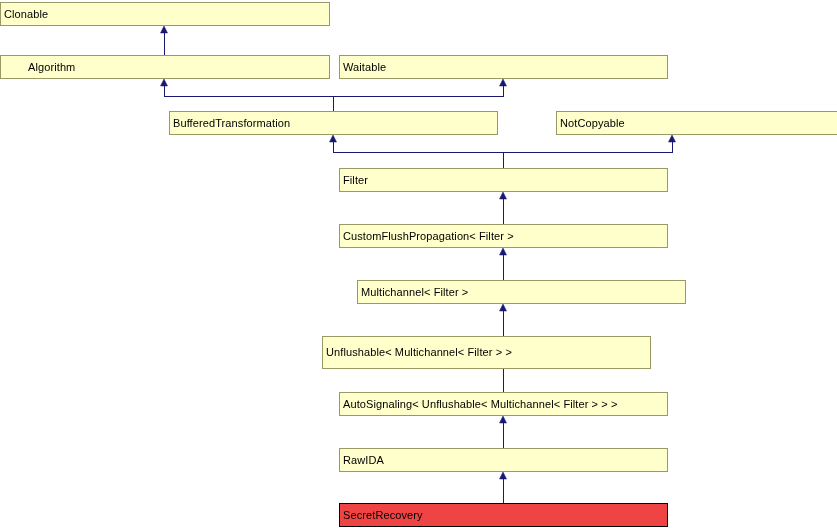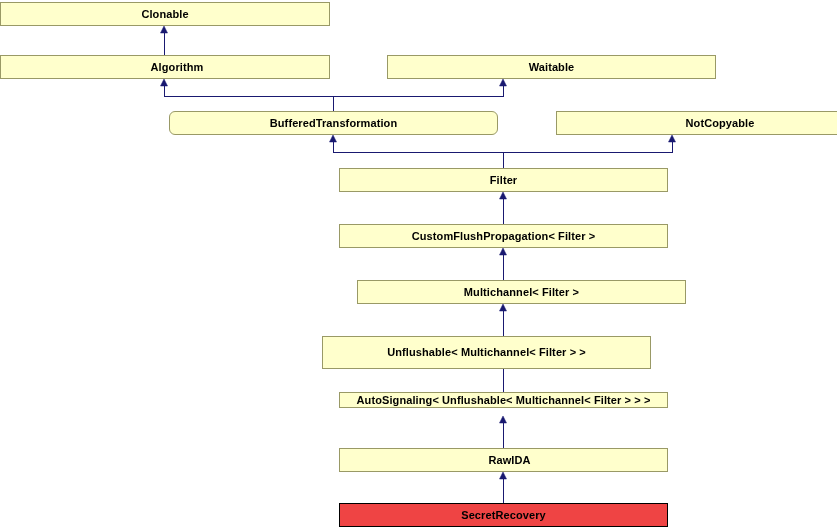--- a/index.html
+++ b/index.html
@@ -24,28 +24,27 @@
     height: 528px;
     pointer-events: none;
   }
   .node {
     position: absolute;
     box-sizing: border-box;
     border: 1px solid #999966;
     background: #ffffcc;
     display: flex;
     align-items: center;
-    justify-content: center;
+    justify-content: flex-start;
     font-size: 11px;
     line-height: 1;
     color: #000000;
     letter-spacing: 0.1px;
     white-space: nowrap;
     overflow: hidden;
-    font-weight: bold;
   }
   .node.focus {
     background: #ef4444;
     border: 1px solid #000000;
   }
   .node-label {
     display: block;
     text-align: center;
     padding: 0 3px;
   }
@@ -102,45 +101,45 @@
       </g>
     </svg>
 
   <div id="node-layer">
       <div class="node" style="left: 0px; top: 2px; width: 330px; height: 24px;">
         <span class="node-label">Clonable</span>
       </div>
       <div class="node" style="left: 0px; top: 55px; width: 330px; height: 24px; padding-left: 24px;">
         <span class="node-label">Algorithm</span>
       </div>
-      <div class="node" style="left: 339px; top: 55px; width: 329px; height: 24px; margin-left: 48px;">
+      <div class="node" style="left: 339px; top: 55px; width: 329px; height: 24px;">
         <span class="node-label">Waitable</span>
       </div>
-      <div class="node" style="left: 169px; top: 111px; width: 329px; height: 24px; border-radius: 6px;">
+      <div class="node" style="left: 169px; top: 111px; width: 329px; height: 24px;">
         <span class="node-label">BufferedTransformation</span>
       </div>
       <div class="node" style="left: 509px; top: 111px; width: 328px; height: 24px; margin-left: 47px;">
         <span class="node-label">NotCopyable</span>
       </div>
       <div class="node" style="left: 339px; top: 168px; width: 329px; height: 24px;">
         <span class="node-label">Filter</span>
       </div>
       <div class="node" style="left: 339px; top: 224px; width: 329px; height: 24px;">
         <span class="node-label">CustomFlushPropagation&lt; Filter &gt;</span>
       </div>
       <div class="node" style="left: 357px; top: 280px; width: 329px; height: 24px;">
         <span class="node-label">Multichannel&lt; Filter &gt;</span>
       </div>
       <div class="node" style="left: 322px; top: 336px; width: 329px; height: 33px;">
         <span class="node-label">Unflushable&lt; Multichannel&lt; Filter &gt; &gt;</span>
       </div>
-      <div class="node" style="left: 339px; top: 392px; width: 329px; height: 16px;">
+      <div class="node" style="left: 339px; top: 392px; width: 329px; height: 24px;">
         <span class="node-label">AutoSignaling&lt; Unflushable&lt; Multichannel&lt; Filter &gt; &gt; &gt;</span>
       </div>
-      <div class="node" style="left: 339px; top: 448px; width: 329px; height: 24px; padding-left: 12px;">
+      <div class="node" style="left: 339px; top: 448px; width: 329px; height: 24px;">
         <span class="node-label">RawIDA</span>
       </div>
       <div class="node focus" style="left: 339px; top: 503px; width: 329px; height: 24px;">
         <span class="node-label">SecretRecovery</span>
       </div>
     </div>
 
 </div>
 
 </body></html>

